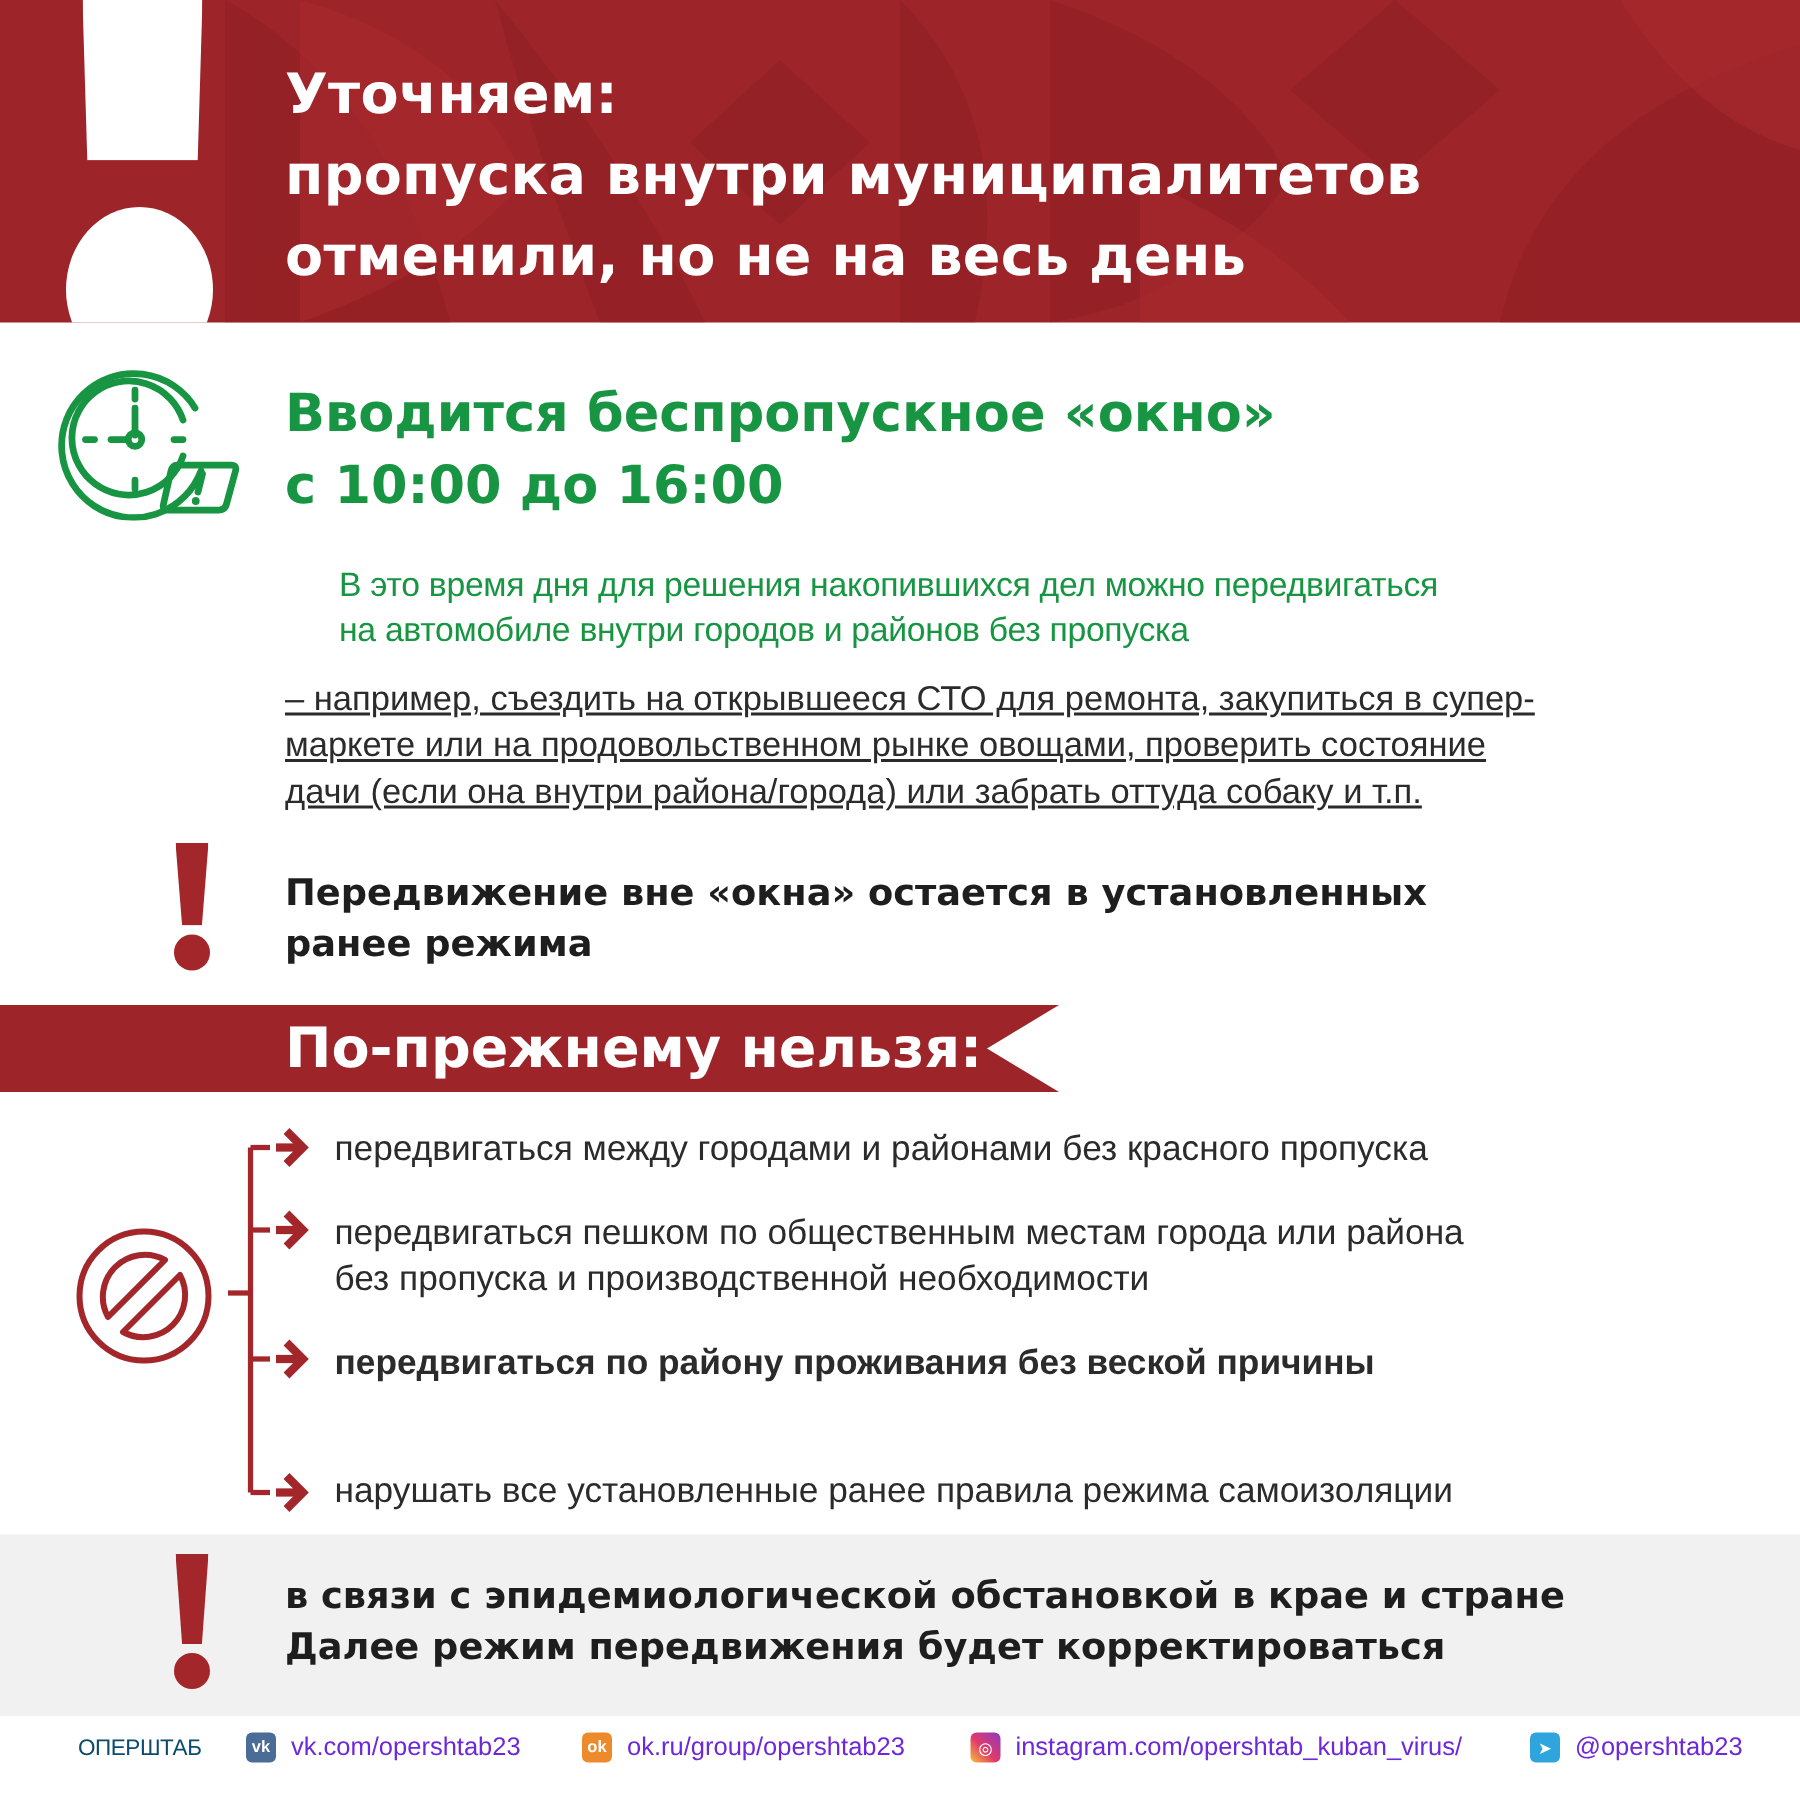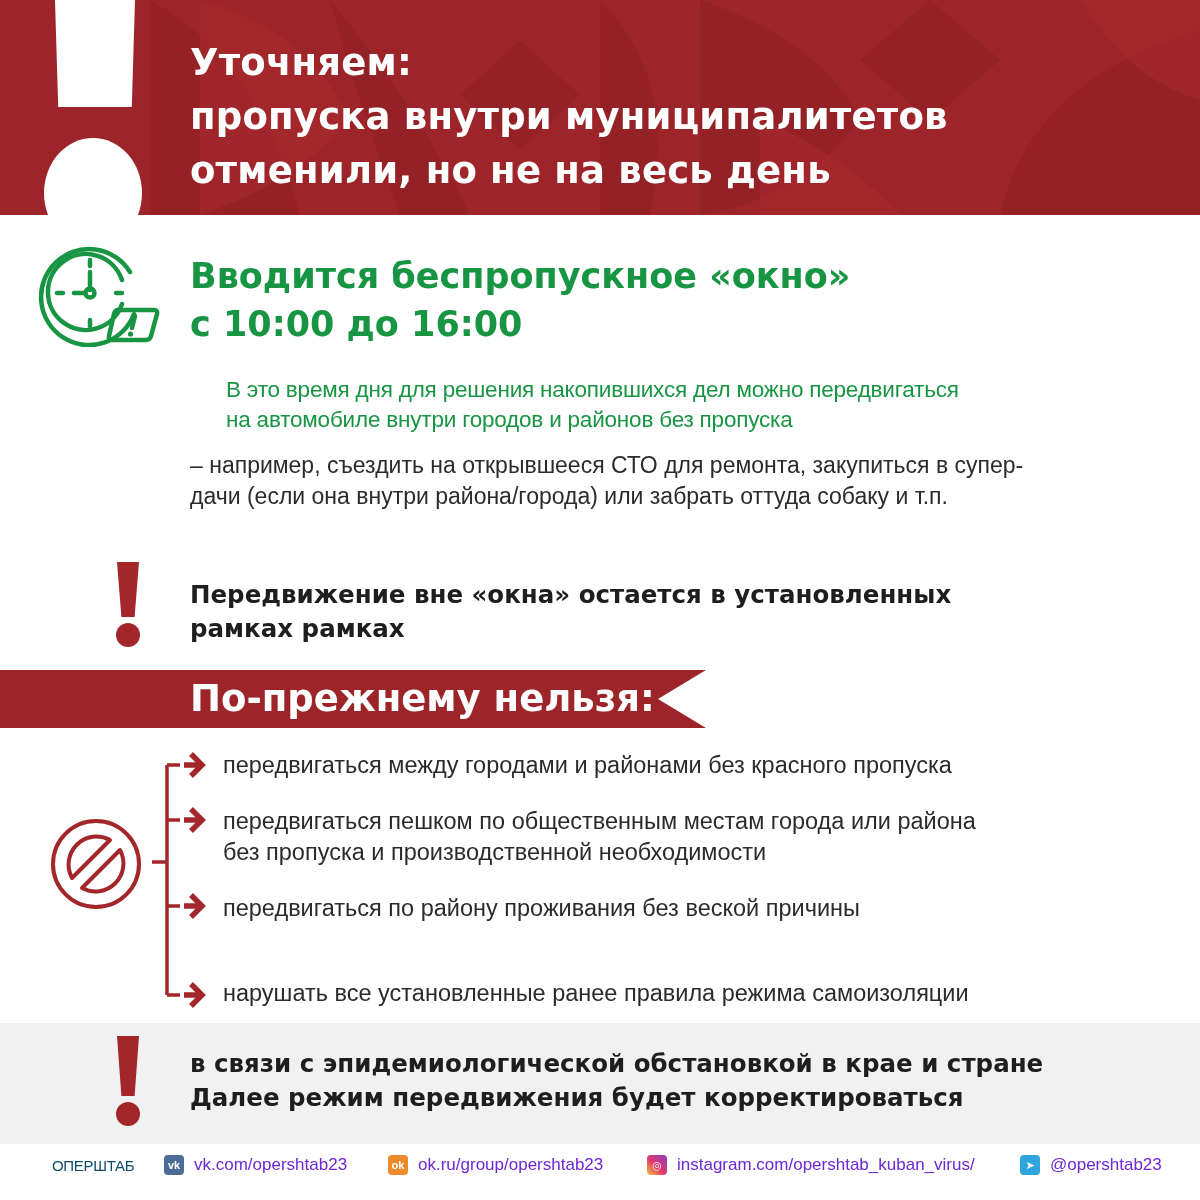--- a/index.html
+++ b/index.html
@@ -35,21 +35,21 @@
     color: #179542; font-family: "DejaVu Sans", sans-serif; font-weight: bold;
     font-size: 35px; line-height: 48px; white-space: nowrap;
   }
   .window-lead {
     position: absolute; left: 190px; top: 375px; width: 990px;
     color: #179542; font-weight: normal; font-size: 22.5px; line-height: 30px; margin-left: 36px;
   }
   .window-lead div { white-space: nowrap; letter-spacing: -0.2px; }
   .window-example {
     position: absolute; left: 190px; top: 450px; width: 990px;
-    color: #2b2b2b; font-size: 23px; line-height: 31px;
+    color: #2b2b2b; font-size: 23px; line-height: 31px; text-decoration: underline;
   }
   .window-example div { white-space: nowrap; }
 
   
   .bang-small { position: absolute; width: 24px; }
   .bang-small .bar {
     width: 22px; height: 55px; background: #a3262b;
     clip-path: polygon(0 0, 100% 0, 80% 100%, 20% 100%);
     margin-left: 1px;
   }
@@ -78,21 +78,21 @@
   
   .prohibit-icon { position: absolute; left: 50px; top: 818px; width: 92px; height: 92px; }
   .connector { position: absolute; left: 140px; top: 750px; width: 70px; height: 260px; }
   .prohibit-item {
     position: absolute; left: 223px;
     color: #2b2b2b; font-size: 23.5px; line-height: 31px;
   }
   .prohibit-item div { white-space: nowrap; }
   .pi-0 { top: 750px; }
   .pi-1 { top: 806px; }
-  .pi-2 { top: 893px; }
+  .pi-2 { top: 893px; font-weight: bold; }
   .pi-3 { top: 978px; }
 
   
   .bottom-panel {
     position: absolute; left: 0; top: 1023px; width: 1200px; height: 121px;
     background: #f2f1f2;
   }
   .notice-2-icon { left: 116px; top: 1036px; }
   .notice-2-icon .bar { height: 60px; }
   .notice-2-text { top: 1047px; }
@@ -172,30 +172,31 @@
   <div>с 10:00 до 16:00</div>
 </div>
 
 <div class="window-lead">
   <div>В это время дня для решения накопившихся дел можно передвигаться</div>
   <div>на автомобиле внутри городов и районов без пропуска</div>
 </div>
 
 <div class="window-example">
   <div>– например, съездить на открывшееся СТО для ремонта, закупиться в супер-</div>
+  <div>маркете или на продовольственном рынке овощами, проверить состояние</div>
   <div>дачи (если она внутри района/города) или забрать оттуда собаку и т.п.</div>
 </div>
 
 <div class="bang-small notice-1-icon">
   <div class="bar"></div>
     <div class="dot"></div>
 </div>
 <div class="notice-text notice-1-text">
   <div>Передвижение вне «окна» остается в установленных</div>
-  <div>рамках рамках</div>
+  <div>ранее режима</div>
 </div>
 
 <div class="banner"></div>
 <div class="banner-label">По-прежнему нельзя:</div>
 
 <svg class="prohibit-icon" viewBox="0 0 92 92">
   <g fill="none" stroke="#a3262b" stroke-width="4">
     <circle cx="46" cy="46" r="43"></circle>
     <path d="M22 60 A28 28 0 0 1 60 22 Z" stroke-linejoin="round"></path>
     <path d="M32 70 A28 28 0 0 0 70 32 Z" stroke-linejoin="round"></path>

